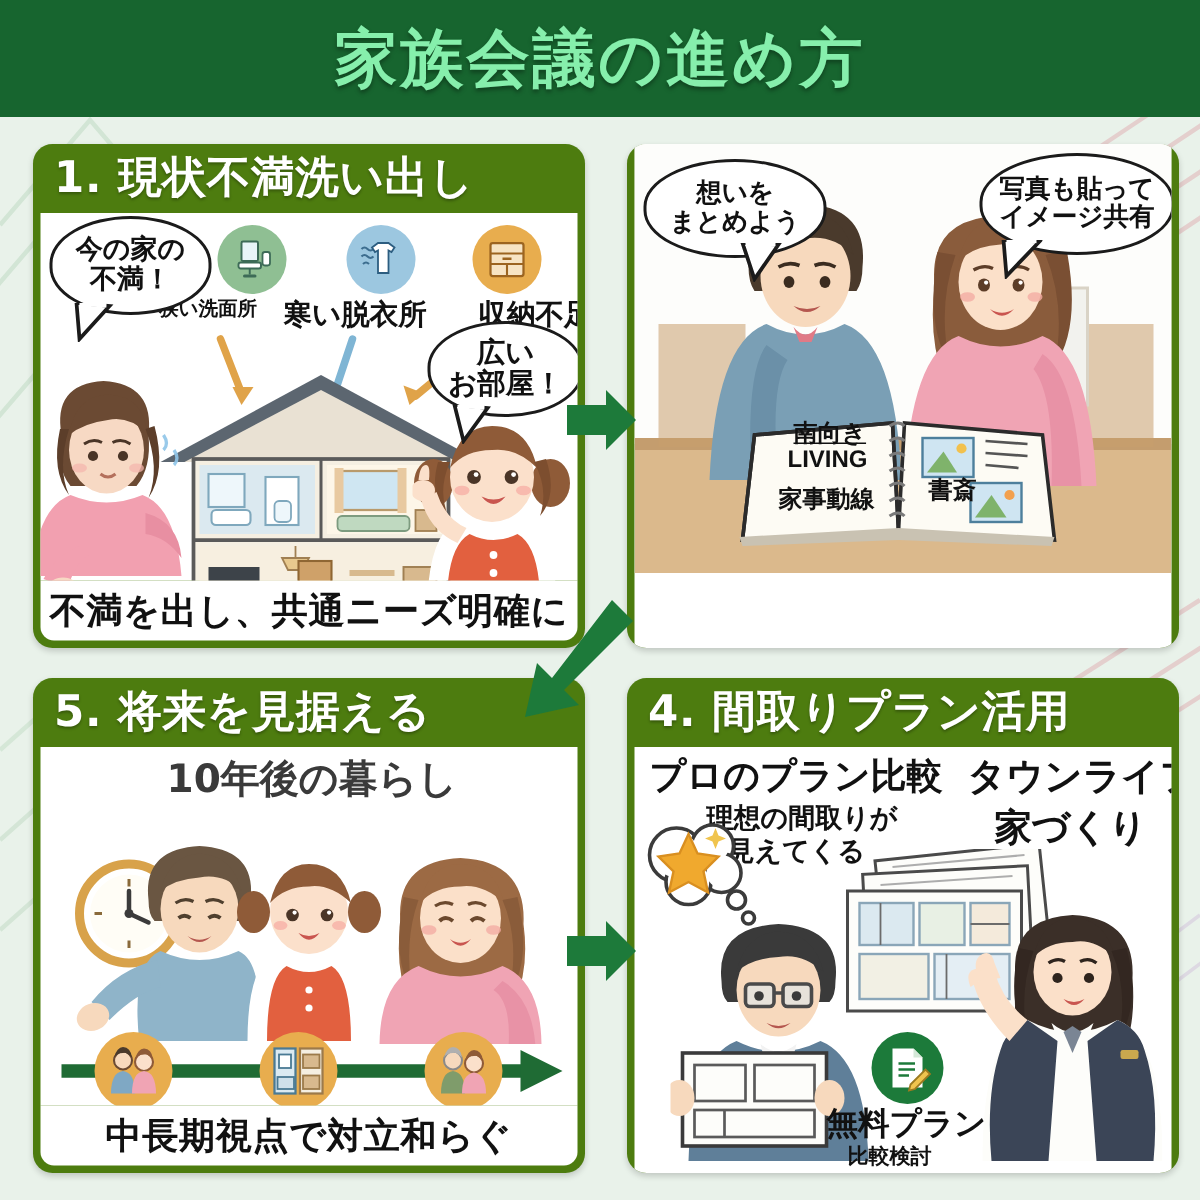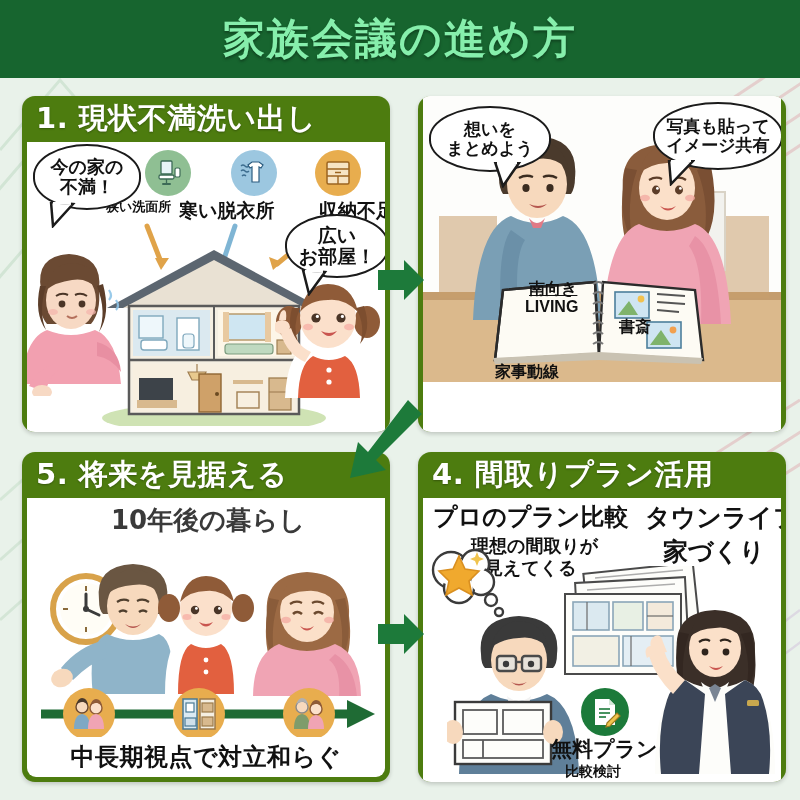--- a/index.html
+++ b/index.html
@@ -135,21 +135,21 @@
     <div class="icon-circle" style="left:288px;top:8px;width:46px;height:46px;background:#e8ad4e;">
       <svg width="30" height="30" viewBox="0 0 30 30">
         <rect x="4" y="4" width="22" height="22" rx="1.5" fill="#f7e4c4" stroke="#9c6420" stroke-width="1.5"></rect>
         <line x1="4" y1="11" x2="26" y2="11" stroke="#9c6420" stroke-width="1.4"></line>
         <line x1="4" y1="18" x2="26" y2="18" stroke="#9c6420" stroke-width="1.4"></line>
         <line x1="15" y1="18" x2="15" y2="26" stroke="#9c6420" stroke-width="1.4"></line>
         <line x1="12" y1="14.5" x2="18" y2="14.5" stroke="#9c6420" stroke-width="1.6"></line>
       </svg>
     </div>
     <div class="lbl jp" style="left:79px;top:58px;font-size:13px;">狭い洗面所</div>
-    <div class="lbl jp" style="left:152px;top:58px;font-size:19px;">寒い脱衣所</div>
+    <div class="lbl jp" style="left:162px;top:58px;font-size:19px;">寒い脱衣所</div>
     <div class="lbl jp" style="left:256px;top:58px;font-size:19px;margin-left:36px;">収納不足</div>
 
     <svg width="368" height="286" viewBox="0 0 368 286" style="position:absolute;left:0;top:0;">
       <g fill="none" stroke-width="5" stroke-linecap="round">
         <path d="M120 84 L134 120" stroke="#e0a349"></path>
         <path d="M208 84 L196 120" stroke="#7fb5d4"></path>
         <path d="M296 84 L250 122" stroke="#e0a349"></path>
       </g>
       <polygon points="134,128 128,116 142,116" fill="#e0a349"></polygon>
       <polygon points="195,128 188,117 202,117" fill="#7fb5d4"></polygon>
@@ -247,20 +247,23 @@
     </div>
     <div class="bubble" style="left:258px;top:72px;width:100px;height:60px;font-size:19px;">
       <span class="jp">広い</span>
       <span class="jp">お部屋！</span>
       <svg width="28" height="26" viewBox="0 0 28 26" style="position:absolute;left:14px;top:54px;">
         <path d="M2 0 L24 2 L8 24 z" fill="#fff" stroke="#1b1b1b" stroke-width="2.5"></path>
         <path d="M4 0 L22 1" stroke="#fff" stroke-width="4"></path>
       </svg>
     </div>
   </div>
+  <div class="panel-caption">
+    <div class="cap-text">不満を出し、共通ニーズ明確に</div>
+  </div>
 </section>
 
 <section class="panel" id="panel-2">
   <div class="panel-body">
 
     <svg width="358" height="286" viewBox="0 0 358 286" style="position:absolute;left:0;top:0;">
       <rect x="0" y="0" width="358" height="200" fill="#fdfdfb"></rect>
       <rect x="0" y="196" width="358" height="90" fill="#dbb98c"></rect>
       <rect x="0" y="196" width="358" height="8" fill="#c49d6e"></rect>
       <rect x="16" y="120" width="58" height="82" fill="#c99f6e" opacity=".55"></rect>
@@ -326,21 +329,21 @@
       <circle cx="184" cy="62" r="3.4" fill="#f2a04e"></circle>
       <g stroke="#555" stroke-width="1.8">
         <line x1="168" y1="26" x2="196" y2="28"></line>
         <line x1="168" y1="34" x2="196" y2="36"></line>
         <line x1="168" y1="42" x2="190" y2="44"></line>
       </g>
       <path d="M4 90 L110 84 L214 90 L212 96 L110 92 L6 96 z" fill="#c9c2b2"></path>
     </svg>
     <div class="lbl jp" style="left:106px;top:184px;font-size:16px;text-decoration:underline;">南向き</div>
     <div class="lbl" style="left:102px;top:202px;font-size:16px;">LIVING</div>
-    <div class="lbl jp" style="left:72px;top:228px;font-size:16px;margin-top:39px;">家事動線</div>
+    <div class="lbl jp" style="left:96px;top:228px;font-size:16px;">家事動線</div>
     <div class="lbl jp" style="left:196px;top:222px;font-size:16px;">書斎</div>
 
     <div class="bubble" style="left:6px;top:10px;width:118px;height:62px;font-size:17px;align-items:center;">
       <span class="jp">想いを</span>
       <span class="jp">まとめよう</span>
       <svg width="30" height="26" viewBox="0 0 30 26" style="position:absolute;left:62px;top:54px;">
         <path d="M2 0 L26 1 L10 24 z" fill="#fff" stroke="#1b1b1b" stroke-width="2.5"></path>
         <path d="M4 0 L24 0" stroke="#fff" stroke-width="4"></path>
       </svg>
     </div>

